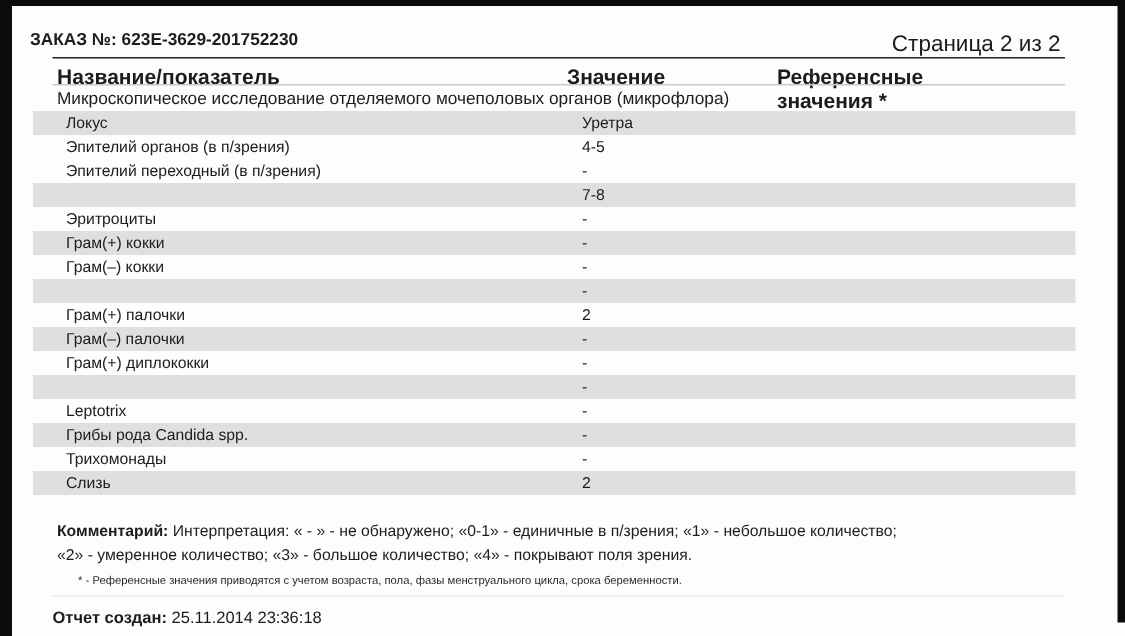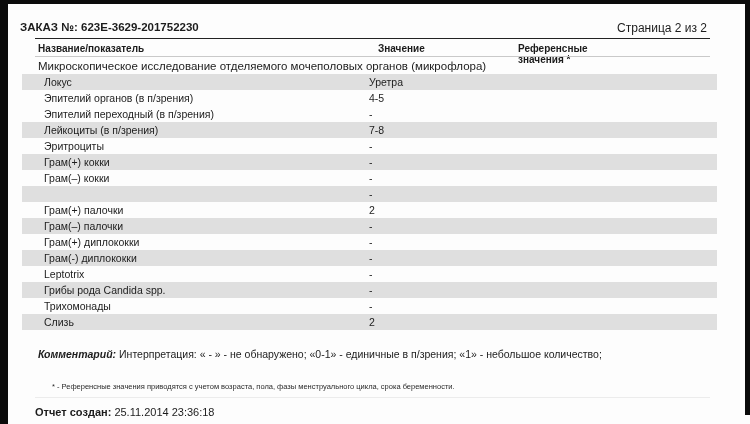--- a/index.html
+++ b/index.html
@@ -11,38 +11,38 @@
     -webkit-font-smoothing:antialiased;
   }
   
   .bar{position:absolute;background:#0b0b0b;}
   .bar-top{top:0;left:0;width:750px;height:4px;}
   .bar-left{top:0;left:0;width:8px;height:424px;}
   .bar-right{top:0;right:0;width:5px;height:415px;}
 
   .doc-header{position:absolute;top:21px;left:20px;right:43px;height:15px;}
   .order-no{font-weight:bold;font-size:11.5px;float:left;}
-  .page-no{font-size:12px;float:right;}
+  .page-no{font-size:15px;float:right;}
 
   .rule-thick{position:absolute;top:38px;left:35px;width:675px;height:0;border-top:1.6px solid #222;}
   .rule-light{position:absolute;top:56px;left:35px;width:675px;height:0;border-top:1px solid #c9c9c9;}
   .rule-faint{position:absolute;top:397px;left:35px;width:675px;height:0;border-top:1px solid #ececec;}
 
-  .col-headers{position:absolute;top:43px;left:0;width:608px;height:12px;font-weight:bold;font-size:10px;text-decoration:underline;}
+  .col-headers{position:absolute;top:43px;left:0;width:608px;height:12px;font-weight:bold;font-size:14px;text-decoration:underline;}
   .col-name{position:absolute;left:38px;}
   .col-value{position:absolute;left:378px;}
   .col-ref{position:absolute;left:518px;}
 
   .section-title{position:absolute;top:60px;left:38px;font-weight:normal;font-size:11.5px;}
 
   .tbody{position:absolute;top:74px;left:22px;width:695px;}
   .trow{position:relative;height:16px;line-height:16px;font-size:10.5px;}
   .trow.striped{background:var(--stripe,#dfdfdf);}
   .cell-name{position:absolute;left:22px;white-space:nowrap;text-align:center;}
-  .cell-value{position:absolute;left:347px;white-space:nowrap;}
+  .cell-value{position:absolute;left:366px;white-space:nowrap;}
   .cell-ref{position:absolute;left:496px;white-space:nowrap;}
 
   .comment{position:absolute;top:347px;left:38px;width:672px;font-size:10.5px;line-height:15.5px;}
 
   .footnote{position:absolute;top:382px;left:52px;width:672px;font-size:7.5px;color:#2a2a2a;}
 
   .report-footer{position:absolute;top:406px;left:35px;font-size:11px;}
   .report-footer .lbl{font-weight:bold;}
 </style>
 </head>
@@ -83,21 +83,20 @@
   </div>
 
 
   <div class="trow">
     <span class="cell-name">Эпителий переходный (в п/зрения)</span>
     <span class="cell-value">-</span>
     <span class="cell-ref"></span>
   </div>
 
   <div class="trow striped">
-    <span class="cell-name">Лейкоциты (в п/зрения)</span>
     <span class="cell-value">7-8</span>
     <span class="cell-ref"></span>
   </div>
 
   <div class="trow">
     <span class="cell-name">Эритроциты</span>
     <span class="cell-value">-</span>
     <span class="cell-ref"></span>
   </div>
 
@@ -130,21 +129,20 @@
     <span class="cell-ref"></span>
   </div>
 
   <div class="trow">
     <span class="cell-name">Грам(+) диплококки</span>
     <span class="cell-value">-</span>
     <span class="cell-ref"></span>
   </div>
 
   <div class="trow striped">
-    <span class="cell-name">Грам(-) диплококки</span>
     <span class="cell-value">-</span>
     <span class="cell-ref"></span>
   </div>
 
   <div class="trow">
     <span class="cell-name">Leptotrix</span>
     <span class="cell-value">-</span>
     <span class="cell-ref"></span>
   </div>
 
@@ -161,22 +159,23 @@
   </div>
 
   <div class="trow striped">
     <span class="cell-name">Слизь</span>
     <span class="cell-value">2</span>
     <span class="cell-ref"></span>
   </div>
 </div>
 
 <div class="comment">
-  <span style="font-weight:bold;font-style:italic;">Комментарий:</span>
+  <span style="font-weight:bold;">Комментарий:</span>
   <span>Интерпретация: « - » - не обнаружено; «0-1» - единичные в п/зрения; «1» - небольшое количество;</span><br>
+  <span>«2» - умеренное количество; «3» - большое количество; «4» - покрывают поля зрения.</span>
 </div>
 
 <div class="footnote">* - Референсные значения приводятся с учетом возраста, пола, фазы менструального цикла, срока беременности.</div>
 
 <div class="rule-faint"></div>
 
 <div class="report-footer">
   <span class="lbl">Отчет создан:</span>
   <span>25.11.2014 23:36:18</span>
 </div>

